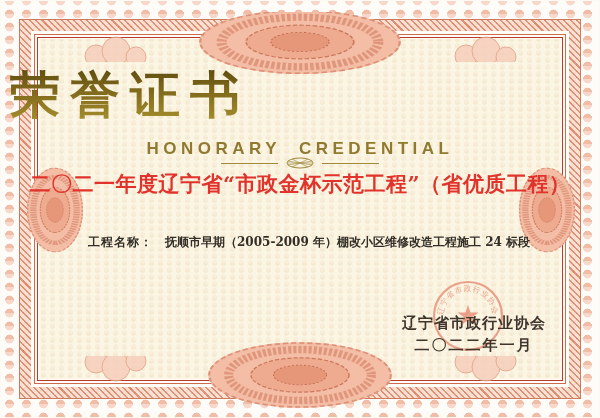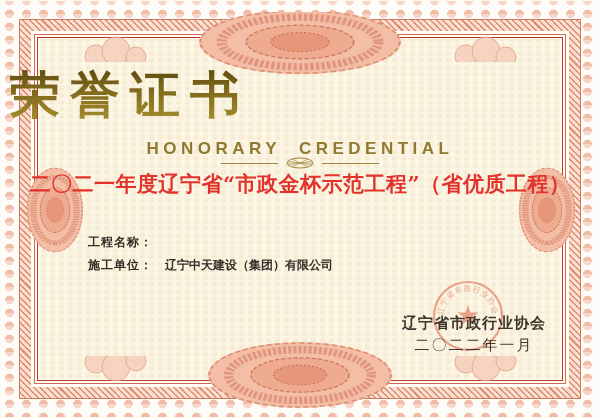--- a/index.html
+++ b/index.html
@@ -57,21 +57,21 @@
   .heading{position:absolute;top:170px;left:0;width:100%;text-align:center;
     font-size:21px;font-weight:700;color:#e1332b;letter-spacing:.5px;}
   .fields{position:absolute;left:88px;top:231px;width:470px;
     font-size:12px;font-weight:600;color:#332e26;}
   .frow{display:flex;line-height:23px;}
   .flabel{flex:0 0 77px;letter-spacing:1px;}
   .fvalue{flex:1;}
   .signature{position:absolute;left:388px;top:314px;width:172px;
     text-align:center;color:#3f352b;}
   .issuer{font-size:15px;font-weight:700;letter-spacing:1px;line-height:18px;}
-  .idate{font-size:15px;font-weight:400;letter-spacing:2px;line-height:17px;margin-top:5px;}
+  .idate{font-size:15px;font-weight:700;letter-spacing:2px;line-height:17px;margin-top:5px;}
   .seal{position:absolute;left:431px;top:279px;opacity:.55;}
 </style>
 </head>
 <body>
 
 <div class="stage">
 
   <div class="band-outer"></div>
   <div class="band-braid"></div>
   <div class="band-white"></div>
@@ -133,24 +133,21 @@
         <path d="M-12,-2 L12,2 M-12,0 L12,0 M-12,2 L12,-2 M-8,-4 L8,4 M-8,4 L8,-4" stroke="#a08a3c" stroke-width=".6" fill="none"></path>
       </svg>
       <span class="dline"></span>
     </div>
 
     <div class="heading">二〇二一年度辽宁省“市政金杯示范工程”（省优质工程）</div>
 
     <div class="fields">
       <div class="frow">
         <span class="flabel">工程名称：</span>
-      </div>
-      <div class="frow">
-        <span class="flabel">施工单位：</span>
-        <span class="fvalue">辽宁中天建设（集团）有限公司</span>
+        <span class="fvalue">抚顺市早期（2005-2009 年）棚改小区维修改造工程施工 24 标段</span>
       </div>
     </div>
 
     <svg class="seal" width="74" height="74" viewBox="-37 -37 74 74">
       <defs>
         <path id="sealArc" d="M -24,7 A 25,25 0 1 1 24,7" fill="none"></path>
       </defs>
       <circle r="34" fill="none" stroke="#dd5f45" stroke-width="2.2"></circle>
       <polygon points="0,-11 2.6,-3.4 10.5,-3.4 4.1,1.3 6.5,8.9 0,4.2 -6.5,8.9 -4.1,1.3 -10.5,-3.4 -2.6,-3.4" fill="#dd5f45"></polygon>
       <text font-size="7.5" fill="#dd5f45" letter-spacing="1">

